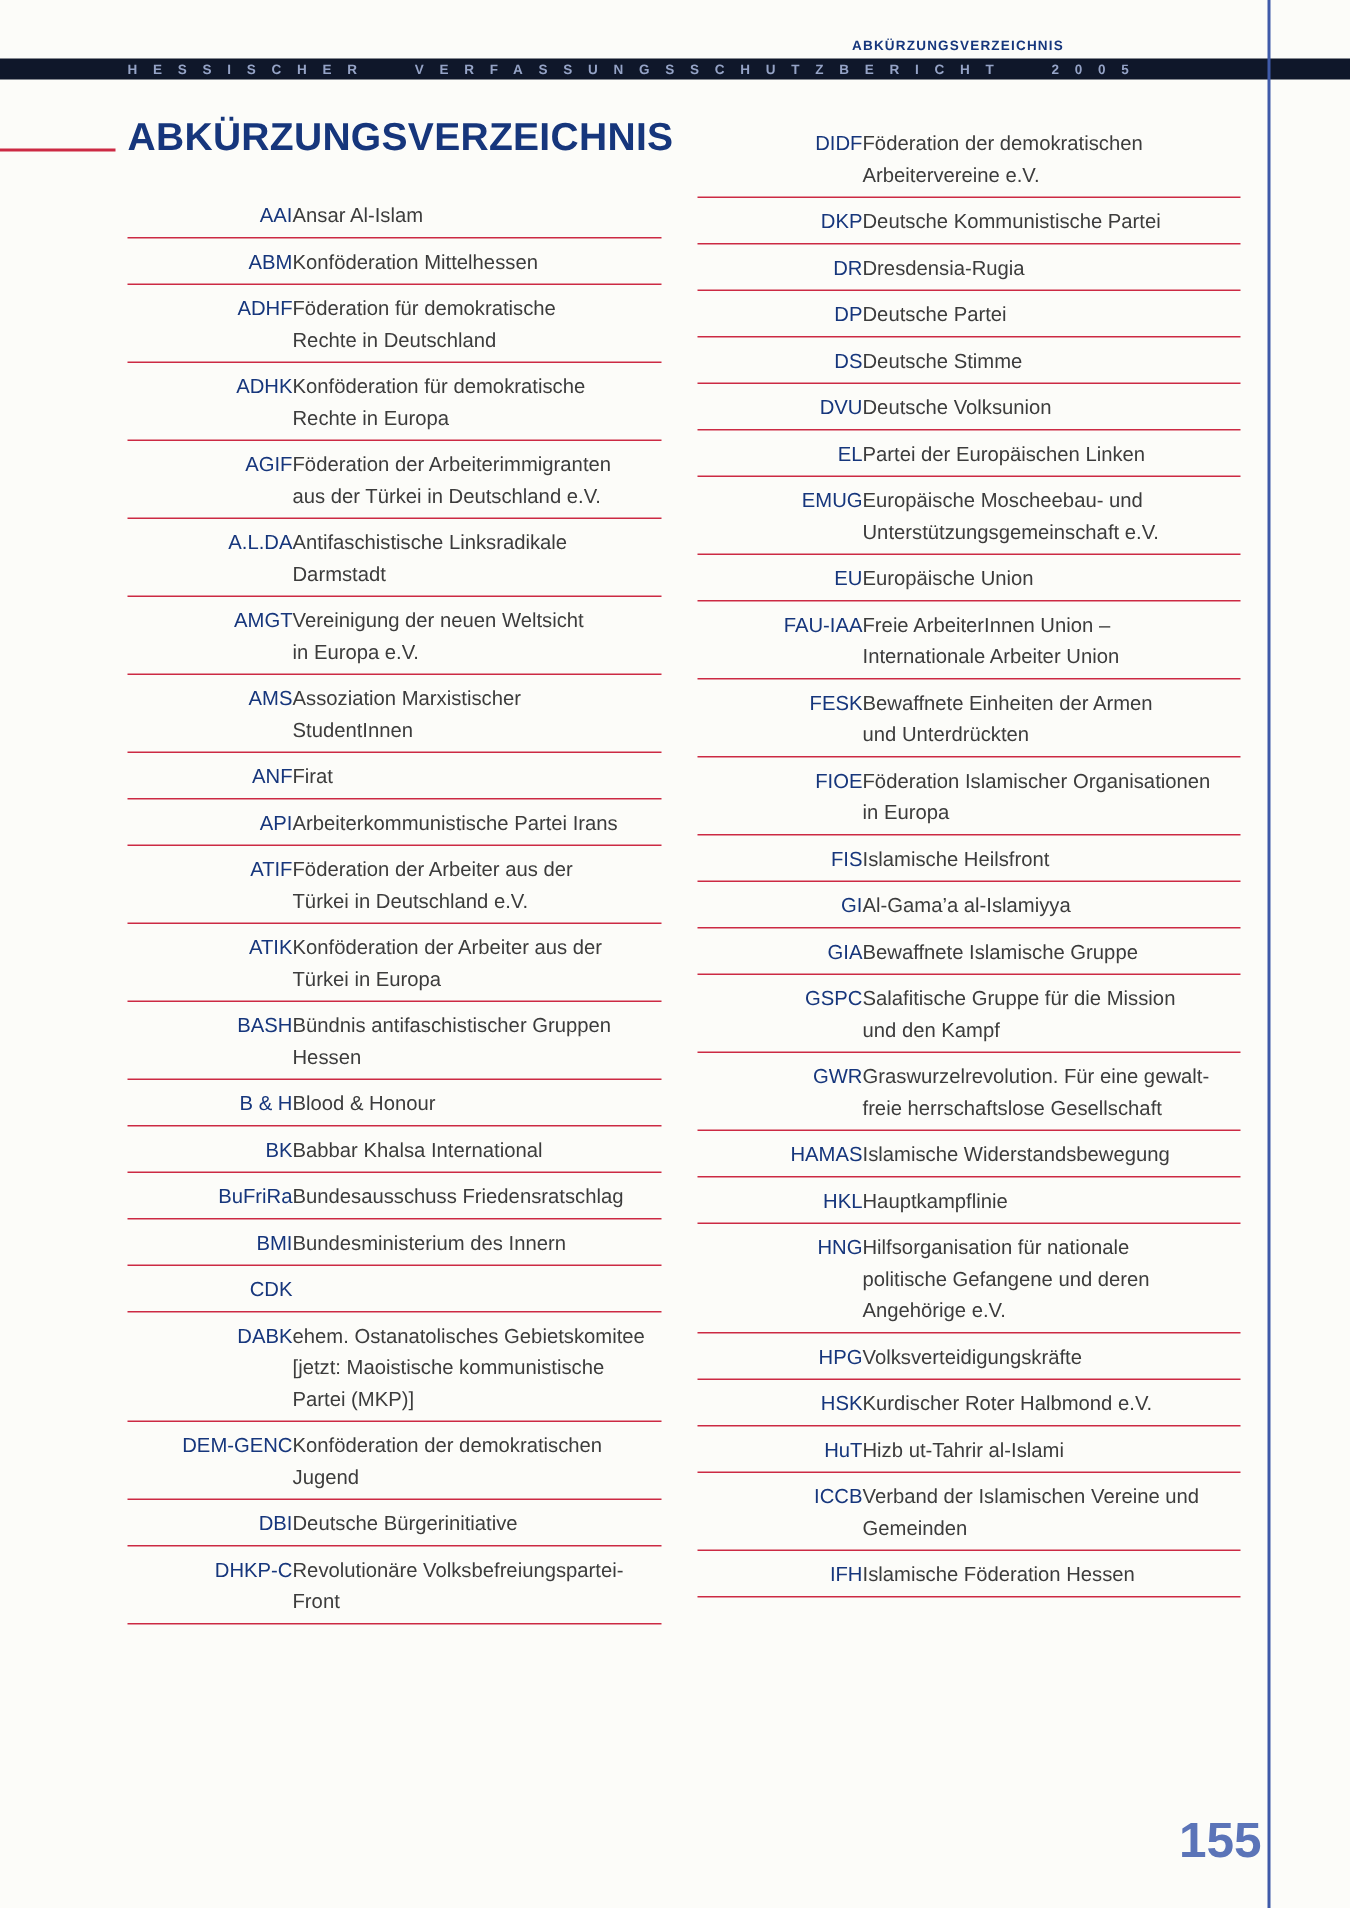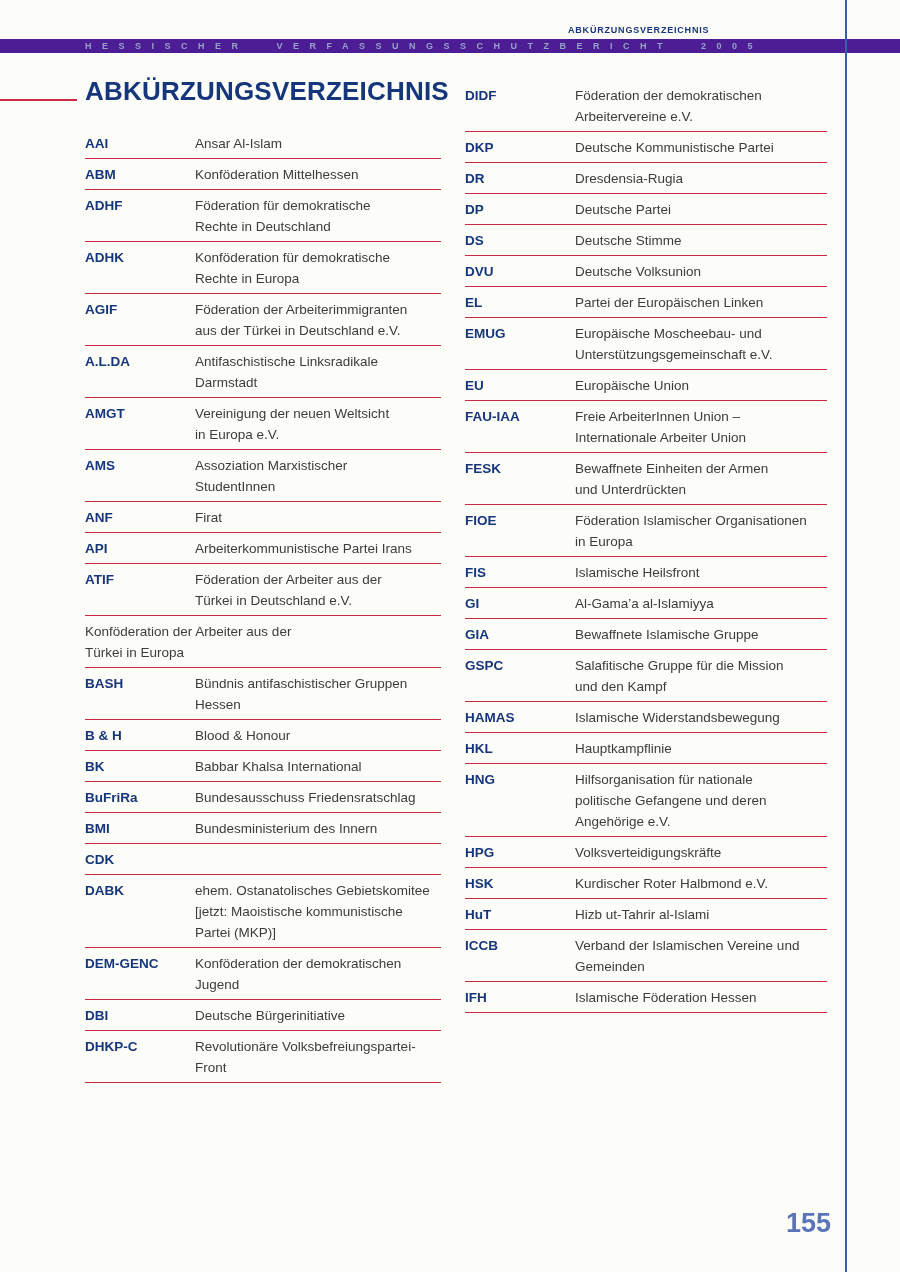--- a/index.html
+++ b/index.html
@@ -10,21 +10,21 @@
     font-family:"Liberation Sans", sans-serif;
     overflow:hidden;
   }
   .mini-header {
     position:absolute; top:25px; left:568px;
     font-size:9px; font-weight:bold; color:#16367c;
     letter-spacing:0.8px; white-space:nowrap;
   }
   .banner {
     position:absolute; top:39px; left:0; width:900px; height:14px;
-    background:#4c1d95;
+    background:#0f172a;
   }
   .banner-text {
     position:absolute; top:2px; left:85px;
     font-size:9px; font-weight:bold; color:#95a3c6;
     letter-spacing:10.5px; word-spacing:15px; white-space:nowrap;
   }
   .right-rule {
     position:absolute; top:0; left:845px; width:2px; height:1272px;
     background:#3f5aa9;
   }
@@ -40,32 +40,33 @@
   .col { position:absolute; }
   .col-left  { top:128px; left:85px;  width:356px; }
   .col-right { top:80px;  left:465px; width:362px; }
   .entry-row {
     display:flex;
     border-bottom:1.5px solid #cc2a44;
     padding:5px 0 4px 0;
   }
   .abbr {
     flex:0 0 110px;
-    font-size:13.5px; font-weight:bold; color:#16367c;
+    font-size:13.5px; font-weight:normal; color:#16367c;
     line-height:21px;
+    text-align:right;
   }
   .def {
     flex:1;
     font-size:13.5px; color:#3c3c3c;
     line-height:21px;
     white-space:pre-line;
   }
   .page-number {
     position:absolute; top:1208px; left:786px;
-    font-size:27px; font-weight:bold; color:#5b74b8;
+    font-size:33px; font-weight:bold; color:#5b74b8;
   }
 </style>
 </head>
 <body>
 
 <div class="mini-header">ABKÜRZUNGSVERZEICHNIS</div>
 
 <div class="banner">
   <div class="banner-text">HESSISCHER VERFASSUNGSSCHUTZBERICHT 2005</div>
 </div>
@@ -121,20 +122,21 @@
     <div class="entry-row">
       <span class="abbr">API</span>
       <span class="def">Arbeiterkommunistische Partei Irans</span>
     </div>
     <div class="entry-row">
       <span class="abbr">ATIF</span>
       <span class="def">Föderation der Arbeiter aus der
 Türkei in Deutschland e.V.</span>
     </div>
     <div class="entry-row">
+      <span class="abbr">ATIK</span>
       <span class="def">Konföderation der Arbeiter aus der
 Türkei in Europa</span>
     </div>
     <div class="entry-row">
       <span class="abbr">BASH</span>
       <span class="def">Bündnis antifaschistischer Gruppen
 Hessen</span>
     </div>
     <div class="entry-row">
       <span class="abbr">B &amp; H</span>
@@ -241,20 +243,25 @@
     <div class="entry-row">
       <span class="abbr">GIA</span>
       <span class="def">Bewaffnete Islamische Gruppe</span>
     </div>
     <div class="entry-row">
       <span class="abbr">GSPC</span>
       <span class="def">Salafitische Gruppe für die Mission
 und den Kampf</span>
     </div>
     <div class="entry-row">
+      <span class="abbr">GWR</span>
+      <span class="def">Graswurzelrevolution. Für eine gewalt-
+freie herrschaftslose Gesellschaft</span>
+    </div>
+    <div class="entry-row">
       <span class="abbr">HAMAS</span>
       <span class="def">Islamische Widerstandsbewegung</span>
     </div>
     <div class="entry-row">
       <span class="abbr">HKL</span>
       <span class="def">Hauptkampflinie</span>
     </div>
     <div class="entry-row">
       <span class="abbr">HNG</span>
       <span class="def">Hilfsorganisation für nationale

